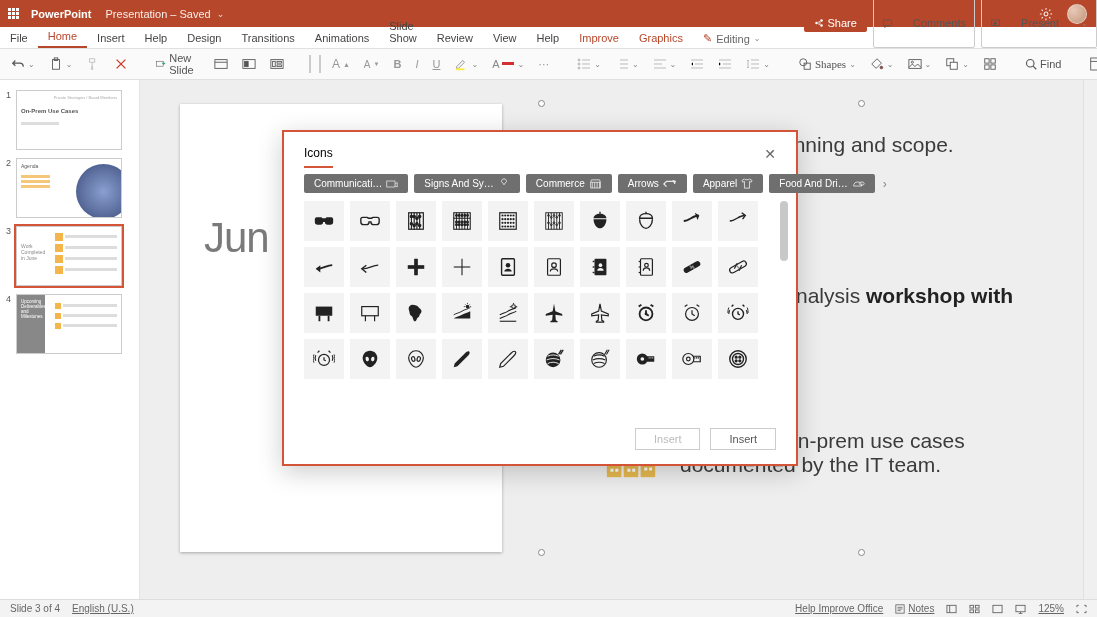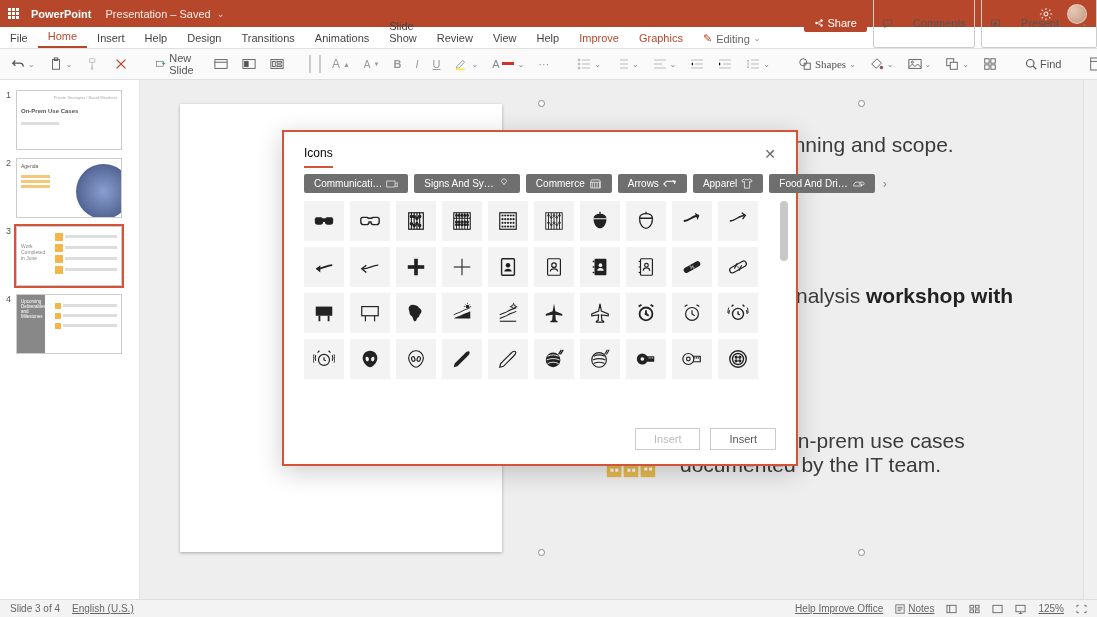--- a/index.html
+++ b/index.html
@@ -416,20 +416,21 @@
         </div>
       </div>
       </div>
   </div>
 
   <div class="canvas-wrap">
     <div class="slide">
       <div class="slide-title">
         <br>
         <br>
+        <span>Jun</span>
       </div>
     </div>
     <div class="content-box">
       <div class="handle" style="left:-4px;top:-4px;"></div>
       <div class="handle" style="left:50%;top:-4px;margin-left:-4px;"></div>
 
       <div class="handle" style="left:-4px;top:50%;margin-top:-4px;"></div>
 
       <div class="handle" style="left:-4px;bottom:-4px;"></div>
       <div class="handle" style="left:50%;bottom:-4px;margin-left:-4px;"></div>

